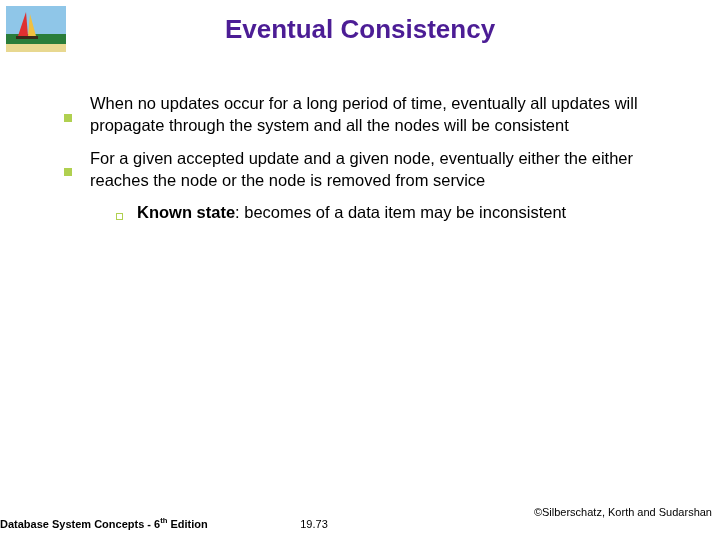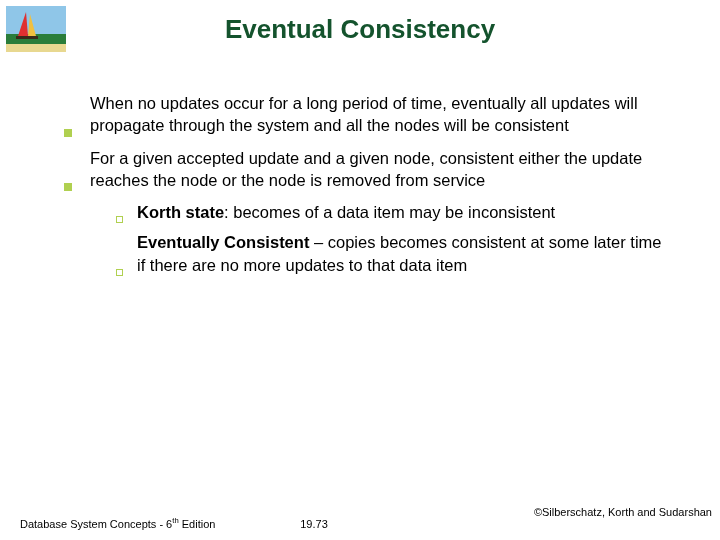--- a/index.html
+++ b/index.html
@@ -25,34 +25,34 @@
   }
   .logo svg { width: 100%; height: 100%; }
   .title {
     position: absolute;
     top: 14px;
     left: 0;
     width: 720px;
     text-align: center;
     font-size: 26px;
     font-weight: bold;
-    color: #14532d;
+    color: #4c1d95;
   }
   .content {
     position: absolute;
     top: 92px;
     left: 64px;
     width: 600px;
     font-size: 16.5px;
     line-height: 1.35;
     color: #000;
   }
   .bullet-row {
     display: flex;
-    align-items: flex-end;
+    align-items: center;
     margin-bottom: 10px;
   }
   .bullet-sq {
     flex: 0 0 auto;
     width: 8px;
     height: 8px;
     background: #b0d050;
     margin-top: 7px;
     margin-right: 18px;
   }
@@ -74,22 +74,23 @@
   .footer {
     position: absolute;
     bottom: 10px;
     left: 0;
     width: 720px;
     font-size: 11px;
     color: #000;
   }
   .footer-left {
     position: absolute;
-    left: 20px;
+    left: 0;
     bottom: 0;
+    font-weight: bold;
   }
   .footer-center {
     position: absolute;
     left: 0;
     width: 628px;
     text-align: center;
     bottom: 0;
   }
   .footer-right {
     position: absolute;
@@ -119,39 +120,33 @@
 
   <div class="content">
 
     <div class="bullet-row">
       <div class="bullet-sq"></div>
       <div class="bullet-text">When no updates occur for a long period of time, eventually all updates will propagate through the system and all the nodes will be consistent</div>
     </div>
 
     <div class="bullet-row">
       <div class="bullet-sq"></div>
-      <div class="bullet-text">For a given accepted update and a given node, consistent either the update reaches the node or the node is removed from service</div>
+      <div class="bullet-text">For a given accepted update and a given node, eventually either the either reaches the node or the node is removed from service</div>
     </div>
 
 
     <div class="sub-list">
 
       <div class="bullet-row">
         <div class="bullet-sq-sm"></div>
         <div class="bullet-text">
-          <b>Korth state</b><span>: becomes of a data item may be inconsistent</span>
+          <b>Known state</b><span>: becomes of a data item may be inconsistent</span>
         </div>
       </div>
 
-      <div class="bullet-row">
-        <div class="bullet-sq-sm"></div>
-        <div class="bullet-text">
-          <b>Eventually Consistent</b><span> – copies becomes consistent at some later time if there are no more updates to that data item</span>
-        </div>
-      </div>
 
     </div>
 
   </div>
 
   <div class="footer">
     <div class="footer-left">
       <span>Database System Concepts - 6</span><span class="sup">th</span><span> Edition</span>
     </div>
     <div class="footer-center">19.73</div>

